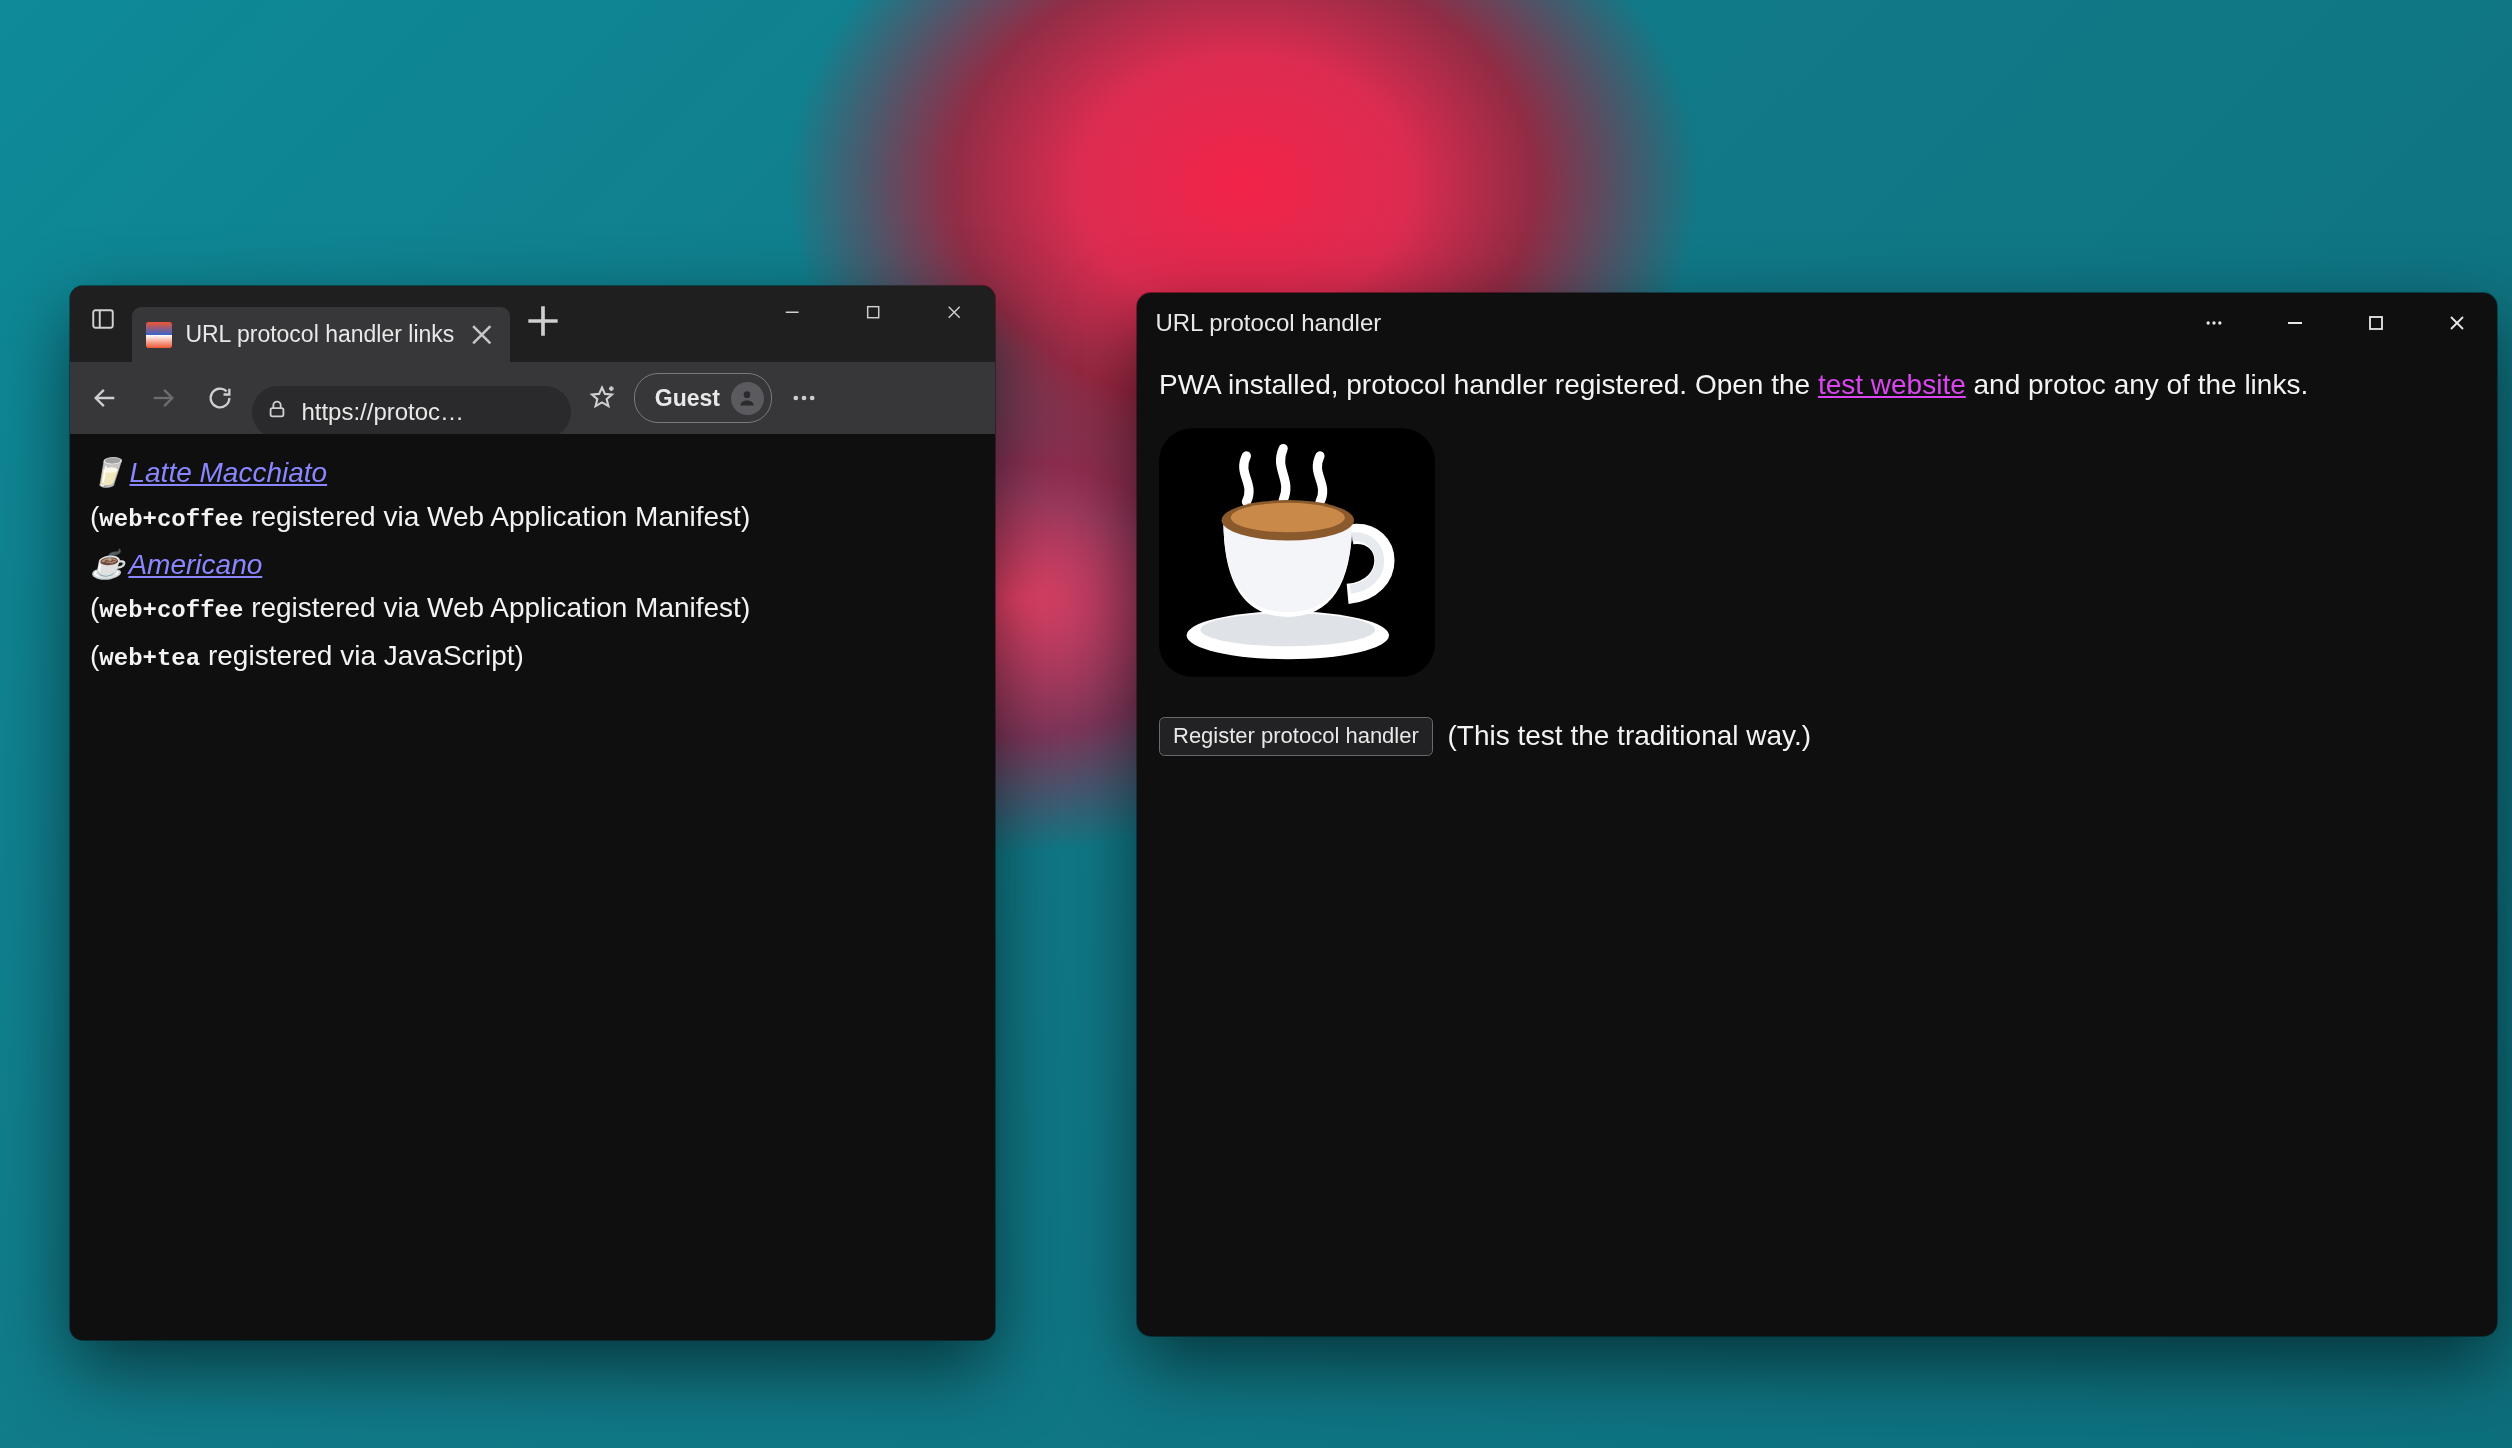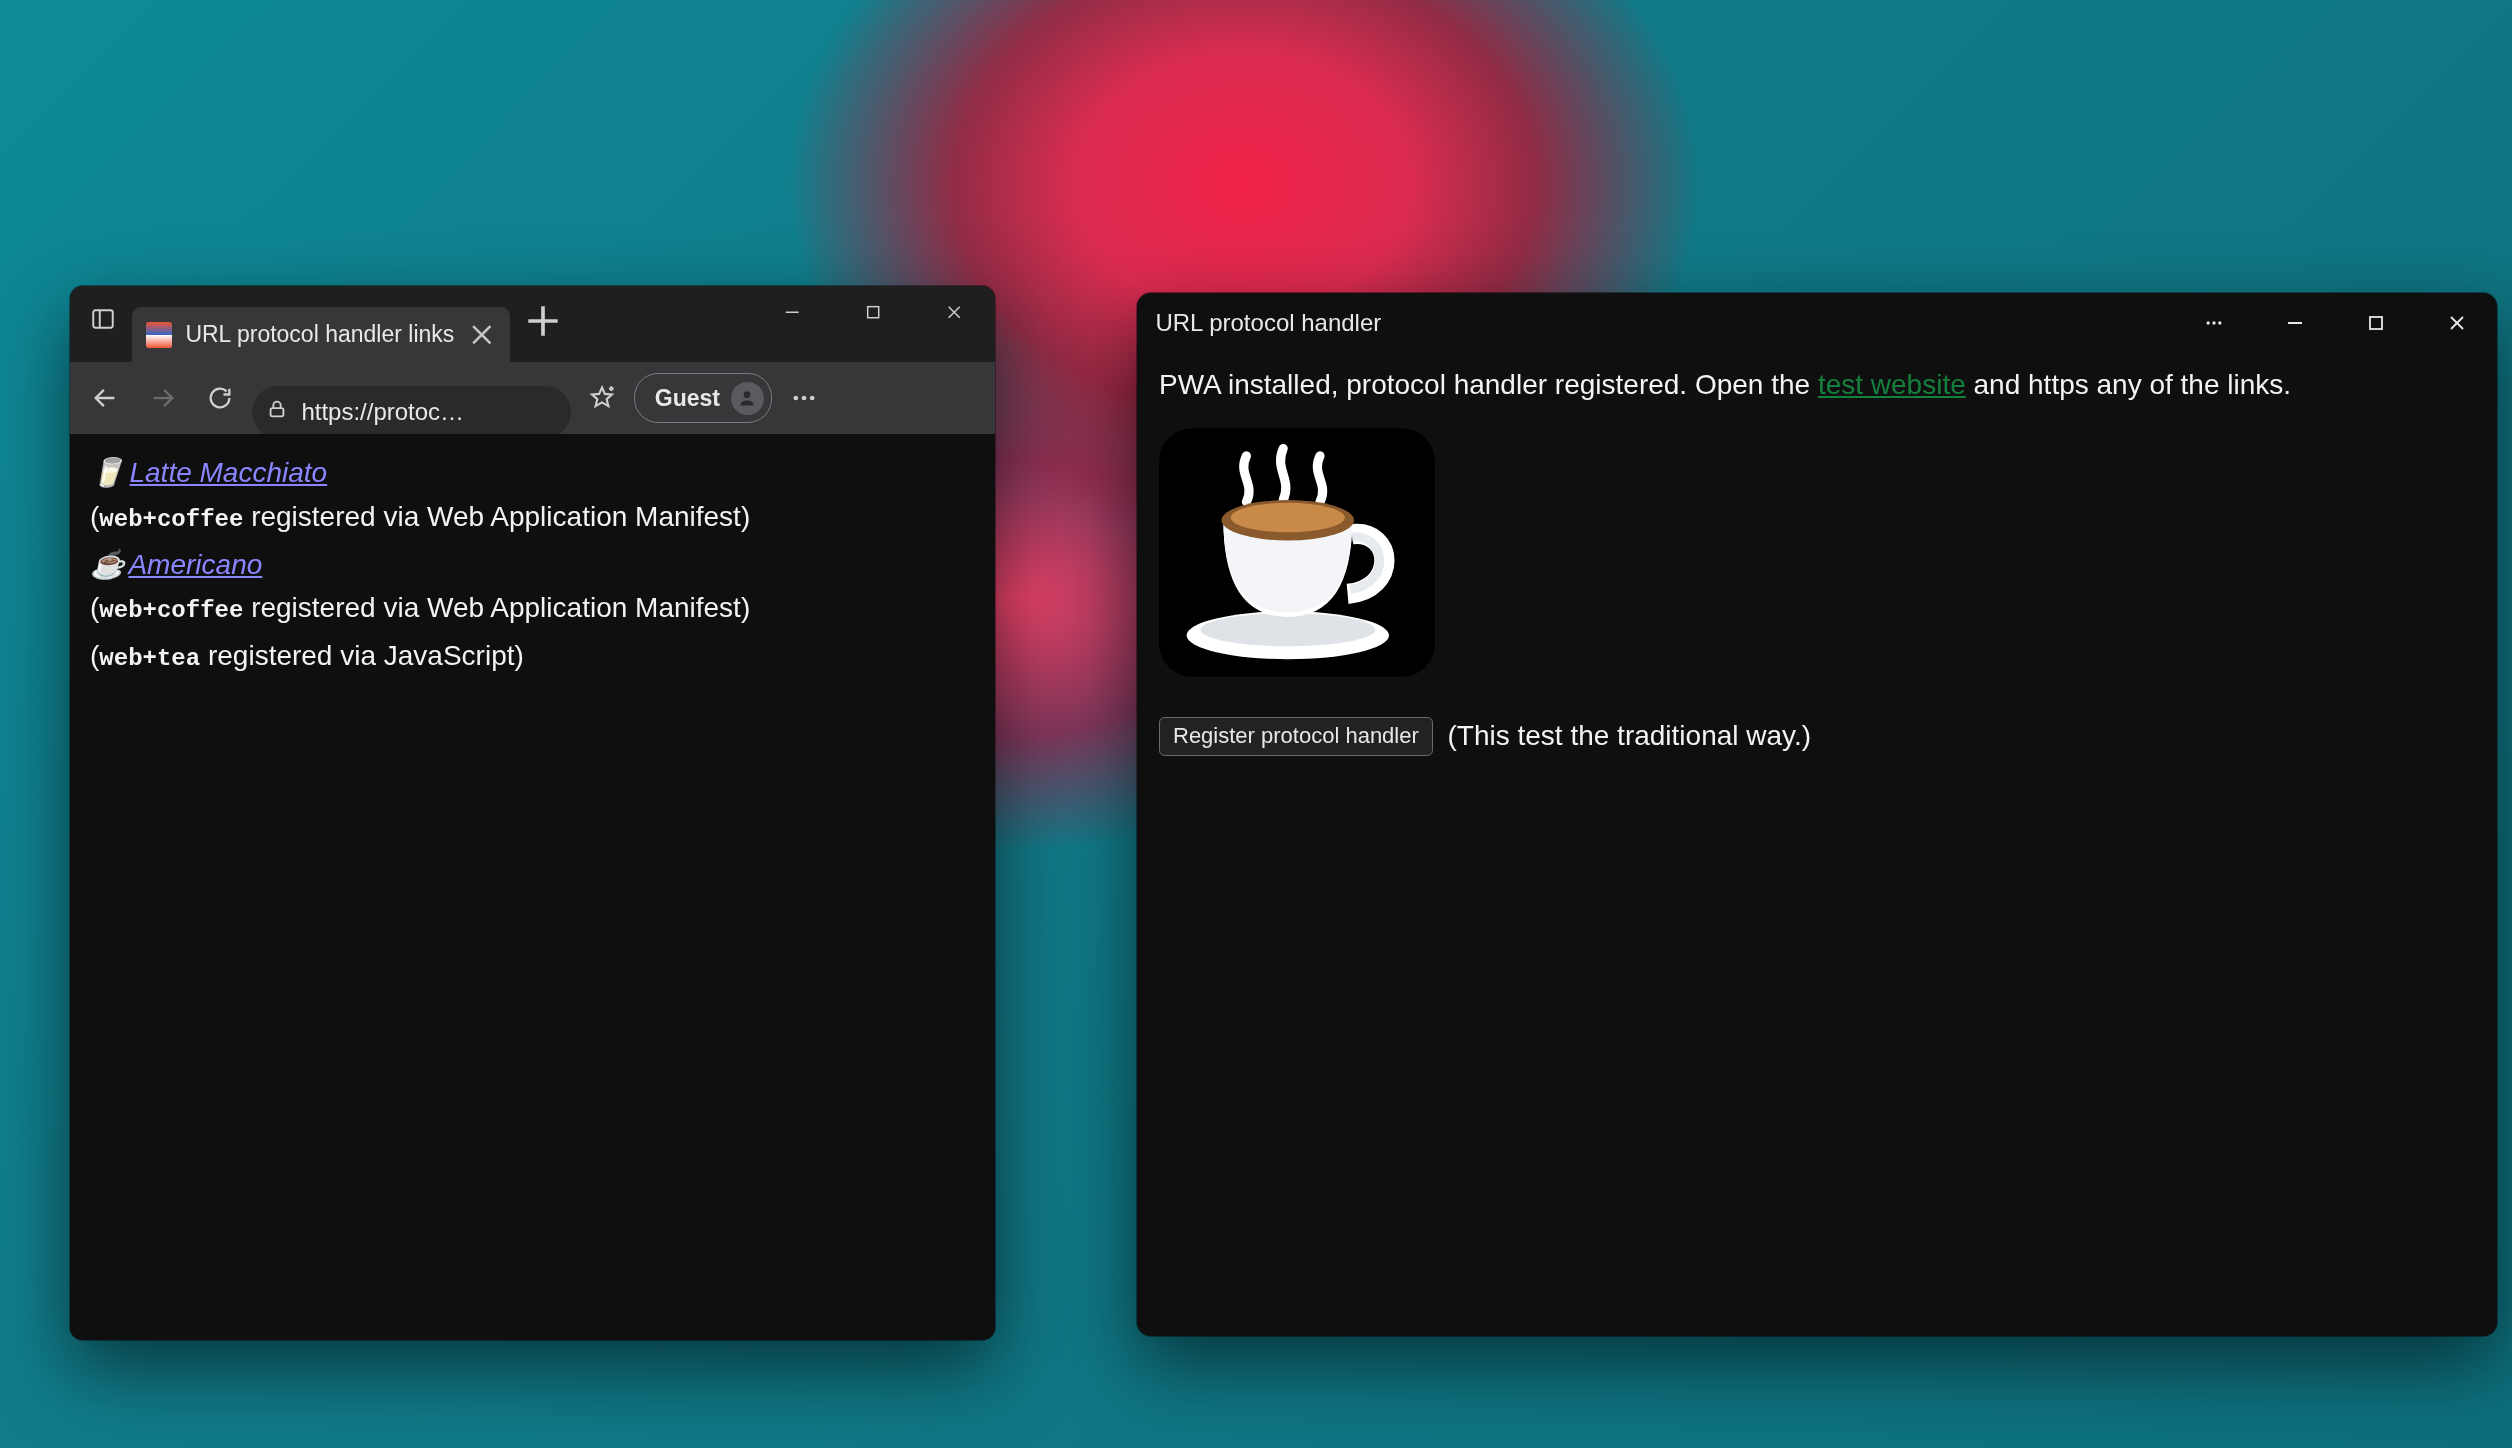--- a/index.html
+++ b/index.html
@@ -223,21 +223,21 @@
     color: #e8e8e8;
   }
   .pwa-btn svg { width: 20px; height: 20px; }
   .pwa-body {
     flex: 1;
     color: #f3f3f3;
     padding: 11px 22px 22px 22px;
     font-size: 28px;
     line-height: 1.55;
   }
-  .pwa-body a { color: #15803d; text-decoration: underline; }
+  .pwa-body a { color: #d946ef; text-decoration: underline; }
   .cup-img {
     margin: 22px 0 37px 0;
     width: 276px; height: 249px;
     display: block;
   }
   .reg-row { display: flex; align-items: center; gap: 14.7px; }
   .reg-btn {
     font-family: Arial, sans-serif;
     font-size: 22px;
     color: #e8e8e8;
@@ -402,21 +402,21 @@
         <svg viewBox="0 0 20 20" stroke="currentColor" stroke-width="1.8" fill="none">
           <line x1="4" y1="4" x2="16" y2="16"></line>
               <line x1="16" y1="4" x2="4" y2="16"></line>
         </svg>
       </div>
     </div>
   </div>
 
   <div class="pwa-body">
     <div>
-      <span>PWA installed, protocol handler registered. Open the </span><a href="#">test website</a><span> and https any of the links.</span>
+      <span>PWA installed, protocol handler registered. Open the </span><a href="#">test website</a><span> and protoc any of the links.</span>
     </div>
 
     <svg class="cup-img" viewBox="0 0 300 270">
 
       <rect x="0" y="0" width="300" height="270" rx="36" fill="#000"></rect>
 
       <g stroke="#fff" stroke-width="10" fill="none" stroke-linecap="round">
         <path d="M95 30 C85 50 105 60 95 80"></path>
         <path d="M135 22 C125 45 145 55 135 78"></path>
         <path d="M175 30 C165 50 185 60 175 80"></path>

